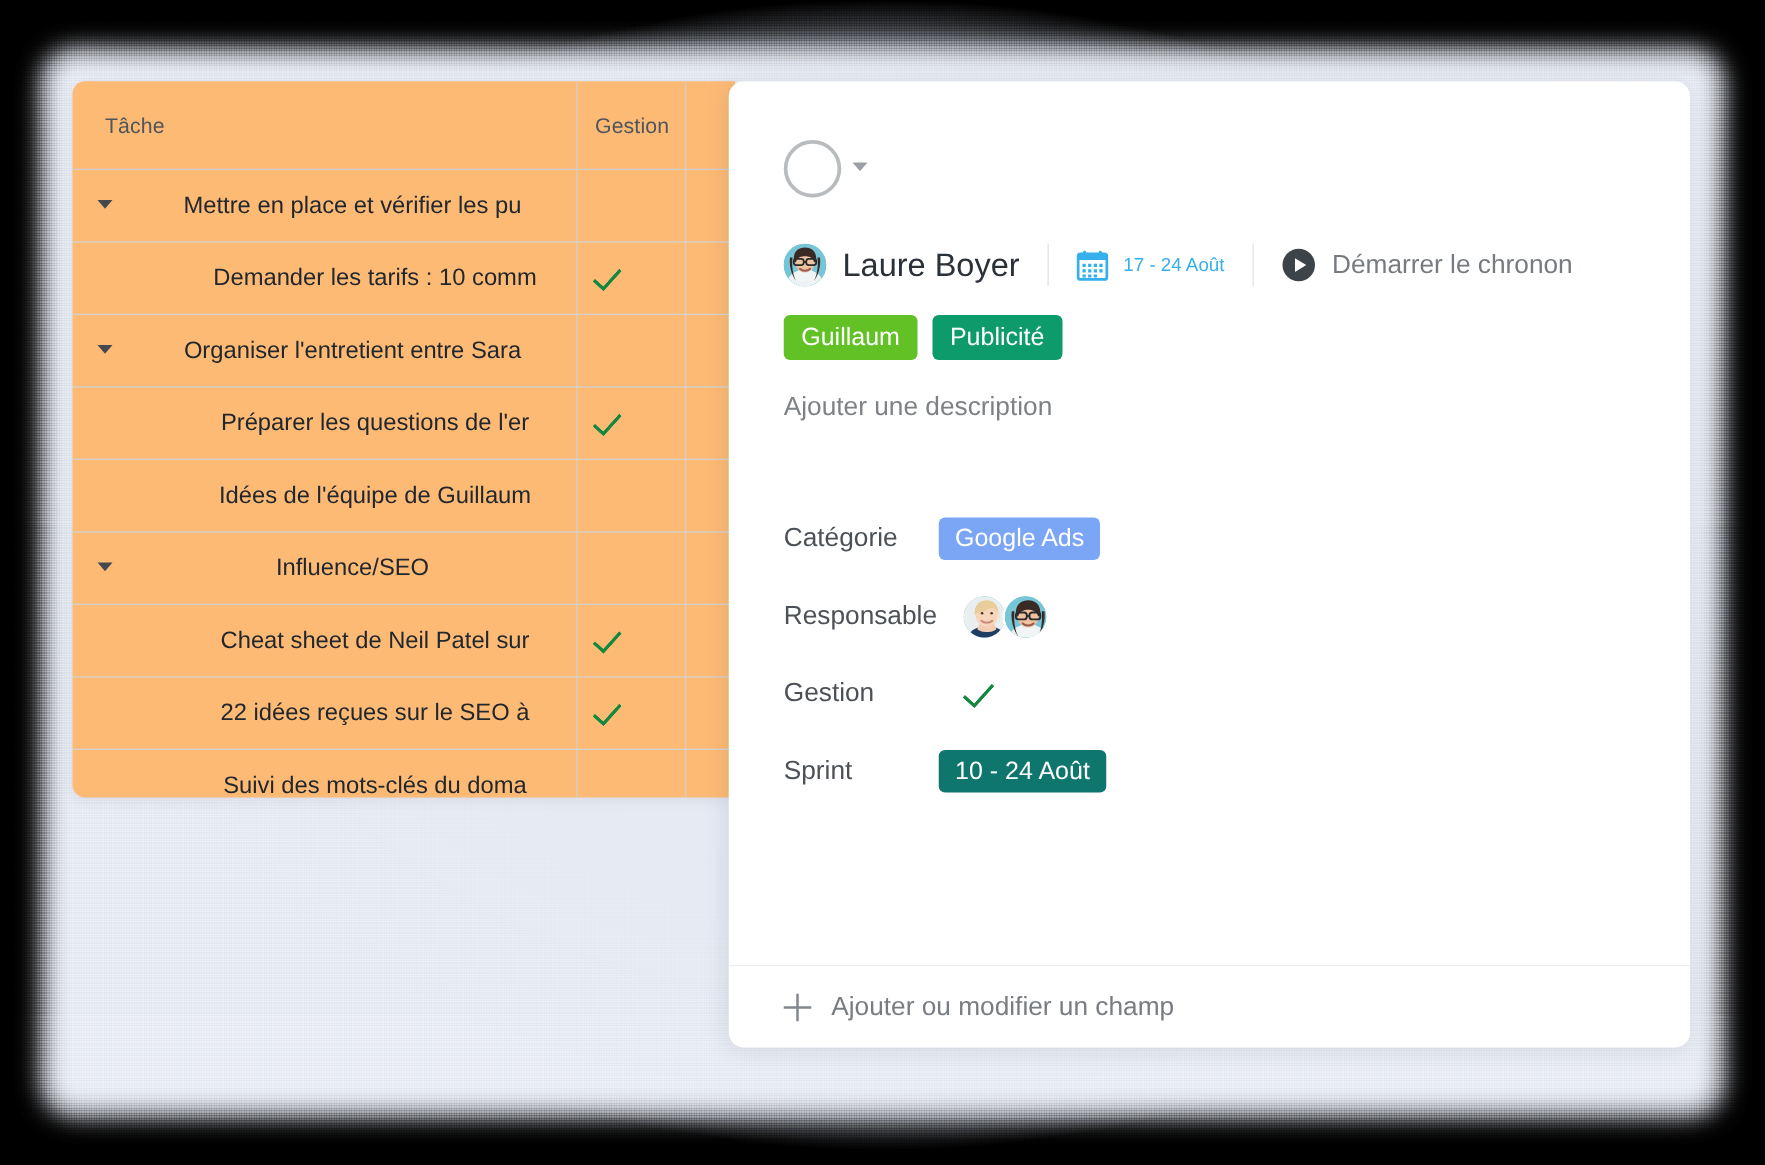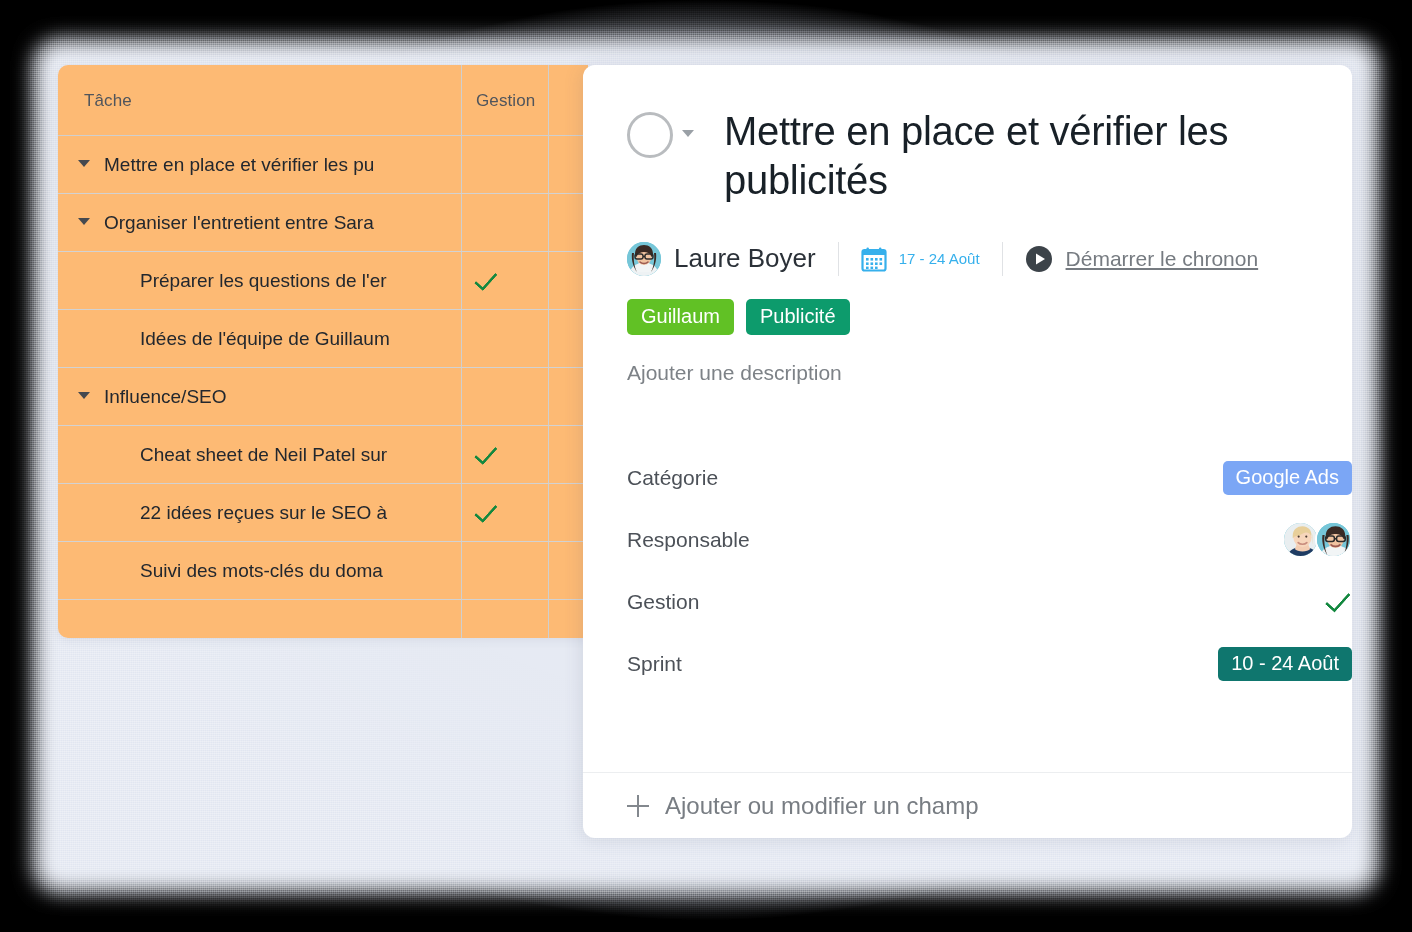--- a/index.html
+++ b/index.html
@@ -70,21 +70,21 @@
     overflow: hidden;
   }
   .th-tache   { left: 26px;  width: 380px; }
   .th-gestion { left: 404px; width: 85px; padding-left: 14px; }
   .th-pr      { left: 510px; width: 60px; padding-left: 14px; }
 
   .vline { position: absolute; top: 0; bottom: 0; width: 1px; background: #cfcfcf; }
   .vline-1 { left: 403px; }
   .vline-2 { left: 490px; }
 
-  .rows { position: relative; }
+  .rows { position: relative; text-align: center; }
   .trow {
     position: relative;
     height: 58px;
     border-bottom: 1px solid #d2d2d2;
     display: flex;
     align-items: center;
   }
   .trow.group { }
   .caret {
     position: absolute;
@@ -177,21 +177,21 @@
     margin-left: 13px;
   }
   .meta-sep {
     width: 1px; height: 34px;
     background: #e0e2e5;
     margin: 0 22px;
   }
   .cal-icon { flex: 0 0 auto; margin-right: 12px; display:block; }
   .date-range { font-size: 15px; color: #36b0ec; }
   .play-icon { flex: 0 0 auto; margin-right: 13px; display:block; }
-  .timer-label { font-size: 21px; color: #767b81; text-decoration: underline; }
+  .timer-label { font-size: 21px; color: #767b81; }
 
   .tags-row { display: flex; margin: 22px 0 0 44px; }
   .tag {
     height: 36px;
     border-radius: 5px;
     display: flex; align-items: center;
     padding: 0 14px;
     font-size: 20px;
     color: #ffffff;
     margin-right: 12px;
@@ -199,21 +199,20 @@
   .desc-row {
     margin: 26px 0 0 44px;
     font-size: 21px;
     color: #7d8287;
   }
 
   .fields { margin: 62px 0 0 44px; }
   .field-row {
     display: flex; align-items: center;
     height: 62px;
-    justify-content: space-between;
   }
   .field-label {
     width: 124px;
     font-size: 21px;
     color: #4c5158;
     flex: 0 0 auto;
   }
   .field-value { display: flex; align-items: center; }
   .pill {
     height: 34px;
@@ -246,21 +245,21 @@
     position: relative;
     width: 22px; height: 22px;
     flex: 0 0 auto;
     margin-right: 16px;
   }
   .plus-icon::before, .plus-icon::after {
     content: ""; position: absolute; background: #83888e;
   }
   .plus-icon::before { left: 0; top: 10px; width: 22px; height: 2px; }
   .plus-icon::after  { top: 0; left: 10px; height: 22px; width: 2px; }
-  .add-field-label { font-size: 24px; color: #787d83; }
+  .add-field-label { font-size: 21px; color: #787d83; }
 </style>
 </head>
 <body>
 
 <div id="backdrop">
   <div class="softcore"></div>
 </div>
 
 <div id="table-card">
 
@@ -274,20 +273,26 @@
   <div class="vline vline-2"></div>
 
   <div class="rows">
 
     <div class="trow group">
       <span class="caret"></span>
       <span class="task-label">Mettre en place et vérifier les pu</span>
       <span class="check-cell"></span>
     </div>
 
+    <div class="trow child">
+      <span class="task-label">Demander les tarifs : 10 comm</span>
+      <span class="check-cell">
+          <i class="chk"></i>
+        </span>
+    </div>
 
     <div class="trow group">
       <span class="caret"></span>
       <span class="task-label">Organiser l'entretient entre Sara</span>
       <span class="check-cell"></span>
     </div>
 
     <div class="trow child">
       <span class="task-label">Préparer les questions de l'er</span>
       <span class="check-cell">
@@ -326,21 +331,20 @@
     </div>
 
   </div>
 </div>
 
 <div id="detail-panel">
 
   <div class="dp-head">
     <div class="status-circle"></div>
     <div class="status-caret"></div>
-    <h1 class="dp-title">Mettre en place et vérifier les publicités</h1>
   </div>
 
   <div class="meta-row">
 
     <span class="avatar">
       <svg width="34" height="34" viewBox="0 0 34 34">
         <rect width="34" height="34" fill="#76c6d8"></rect>
         <path d="M2 34c1-9 6-13 15-13s14 4 15 13z" fill="#eef2f4"></path>
         <path d="M9 30c0-7 3-11 8-11s8 4 8 11z" fill="#f2f5f6"></path>
         <ellipse cx="17" cy="14" rx="8" ry="9" fill="#f0c3a0"></ellipse>

